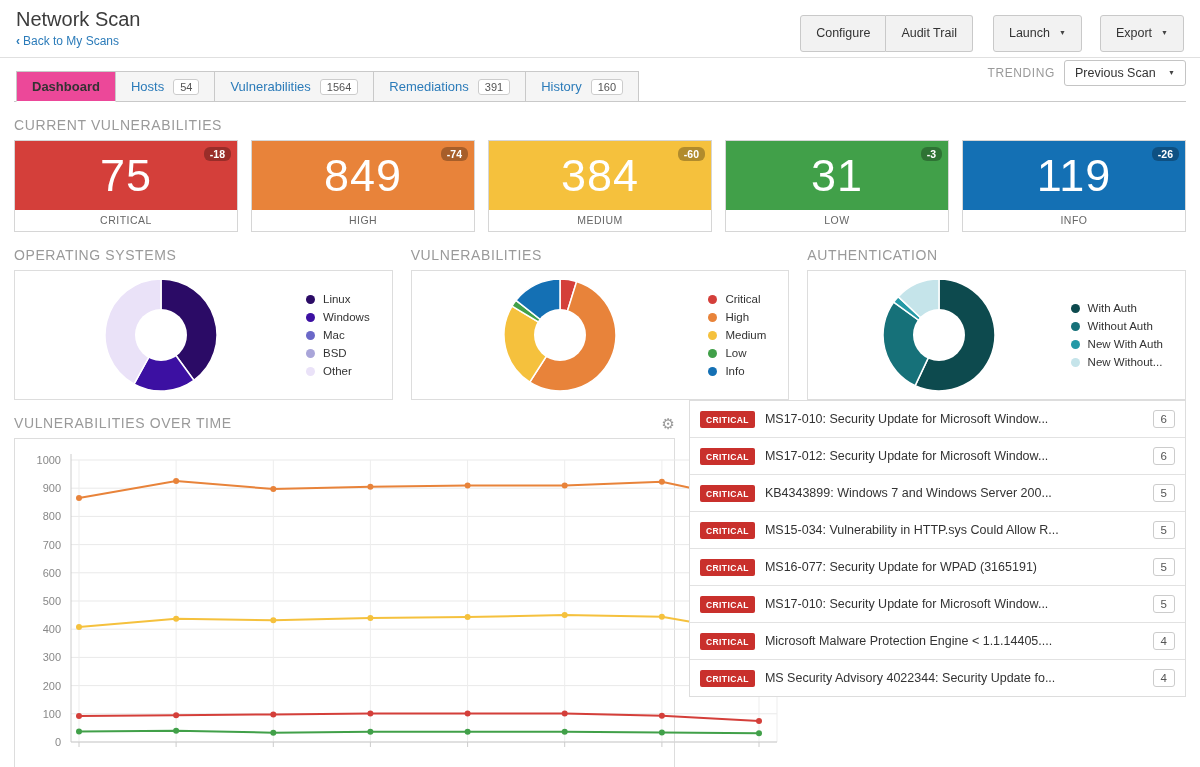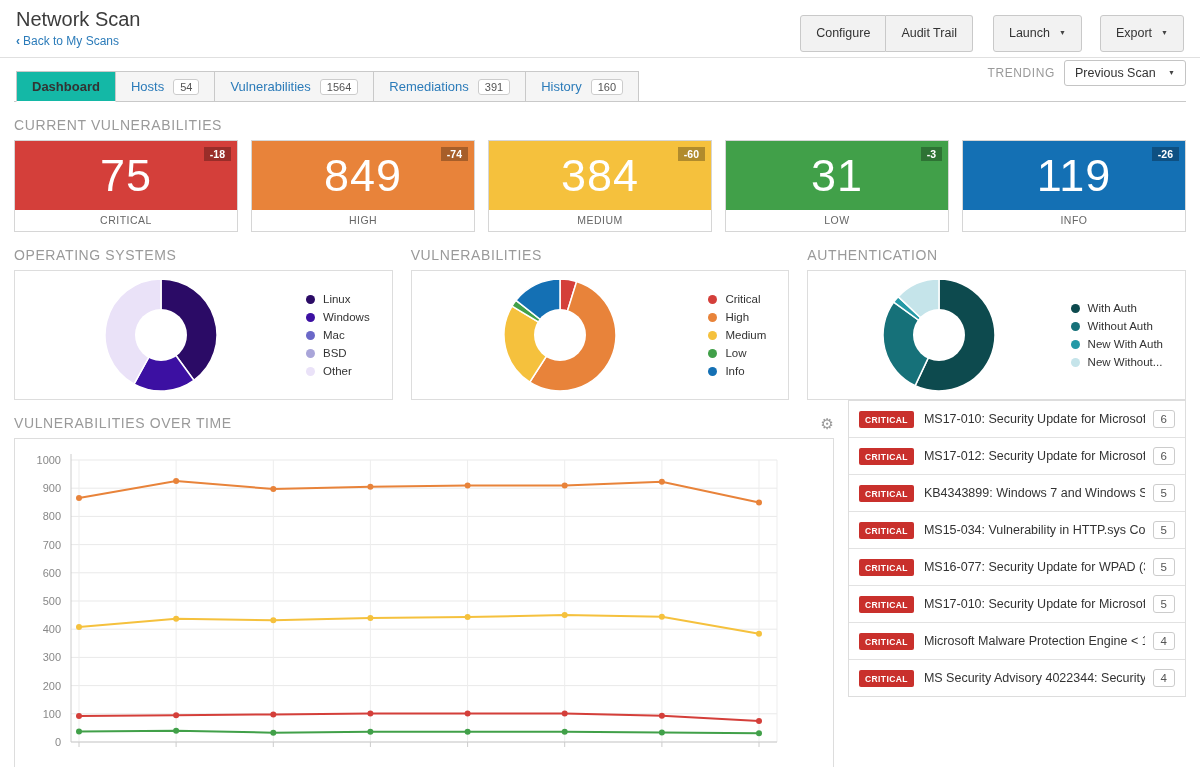--- a/index.html
+++ b/index.html
@@ -20,50 +20,50 @@
   .btn-group { display:flex; }
   .btn-group .btn:first-child { border-radius:3px 0 0 3px; }
   .btn-group .btn:last-child { border-radius:0 3px 3px 0; border-left:none; }
   .ml20 { margin-left:20px; } .ml18 { margin-left:18px; }
   .caret { font-size:7px; margin-left:9px; color:#444; vertical-align:middle; display:inline-block; transform:translateY(-1px); }
   .hdr-divider { border:none; border-top:1px solid #e0e0e0; margin:0; }
   
   .tabbar { margin:12px 14px 0; position:relative; display:flex; align-items:flex-end; border-bottom:1px solid #c9c9c9; padding-left:2px; }
   .tab { font-size:13px; padding:7px 15px; background:#f5f5f5; border:1px solid #c9c9c9; color:#2b7bb9;
          margin-right:-1px; position:relative; bottom:-1px; cursor:pointer; white-space:nowrap; }
-  .tab.active { background:#14b8a6; color:#333; font-weight:bold; border-bottom-color:#fff; z-index:2;text-align:right; }
+  .tab.active { background:#ec4899; color:#333; font-weight:bold; border-bottom-color:#fff; z-index:2;text-align:right; }
   .tab .count { background:#fff; border:1px solid #ccc; border-radius:3px; font-size:11px; font-weight:normal;
                 color:#555; padding:1px 6px; margin-left:9px; }
   .trending { position:absolute; right:0; top:-10px; display:flex; align-items:center; }
   .trending-label { font-size:12px; color:#9a9a9a; letter-spacing:.6px; margin-right:9px; }
   .select { background:#fff; border:1px solid #c4c4c4; border-radius:3px; font-size:12.5px; color:#333;
             padding:5px 10px; min-width:122px; display:flex; justify-content:space-between; align-items:center; cursor:pointer; }
   
   .content { padding:0 14px; }
   .section-label { font-size:14px; color:#9a9a9a; letter-spacing:.6px; margin:15px 0 7px; }
   
   .cards { display:flex; gap:13px; }
   .card { flex:1; border:1px solid #d6d6d6; position:relative; background:#fff; cursor:pointer; }
   .card-top { height:69px; display:flex; align-items:center; justify-content:center; }
   .card-num { font-size:45px; font-weight:200; color:#fff; line-height:1; letter-spacing:1px; }
   .card-delta { position:absolute; top:6px; right:6px; background:rgba(0,0,0,0.28); color:#fff; font-size:10.5px;
-                font-weight:bold; padding:1px 6px; border-radius:0; }
+                font-weight:bold; padding:1px 6px; border-radius:6px; }
   .card-label { height:21px; line-height:21px; text-align:center; font-size:10.5px; color:#666; letter-spacing:.5px; background:#fff; }
   
   .donut-section { display:flex; gap:18px; }
   .donut-col { flex:1; min-width:0; }
   .panel { border:1px solid #ddd; background:#fff; }
   .donut-panel { height:130px; display:flex; align-items:center; overflow:hidden; }
   .donut { margin:0 auto; line-height:0; }
   .legend { margin-right:22px; flex-shrink:0; }
   .legend-item { display:flex; align-items:center; height:18px; font-size:11.5px; color:#333; }
   .legend-dot { width:9px; height:9px; border-radius:50%; margin-right:8px; flex-shrink:0; }
   
   .bottom-row { display:flex; gap:14px; align-items:flex-start; }
-  .chart-col { width:820px; flex-shrink:0; }
+  .chart-col { width:661px; flex-shrink:0; }
   .list-col { flex:1; min-width:0; }
   .chart-head { display:flex; justify-content:space-between; align-items:center; margin:15px 0 7px; }
   .chart-head .section-label { margin:0; }
   .gear { color:#999; font-size:15px; cursor:pointer; line-height:1; }
   .line-panel { height:330px; padding-top:3px; }
   
   .vuln-list { border:1px solid #ddd; background:#fff; }
   .vuln-row { display:flex; align-items:center; padding:9px 10px; border-bottom:1px solid #e2e2e2; cursor:pointer; }
   .vuln-row:last-child { border-bottom:none; }
   .sev-badge { background:#c9302c; color:#fff; font-size:8.5px; font-weight:bold; letter-spacing:.4px;

